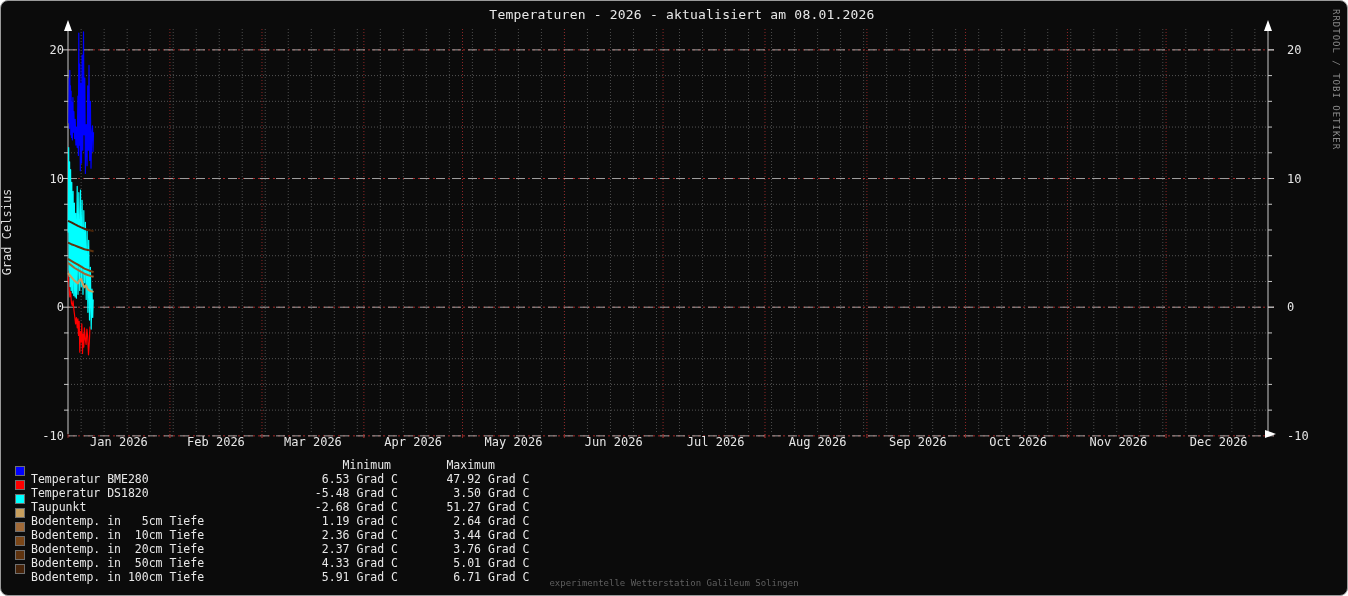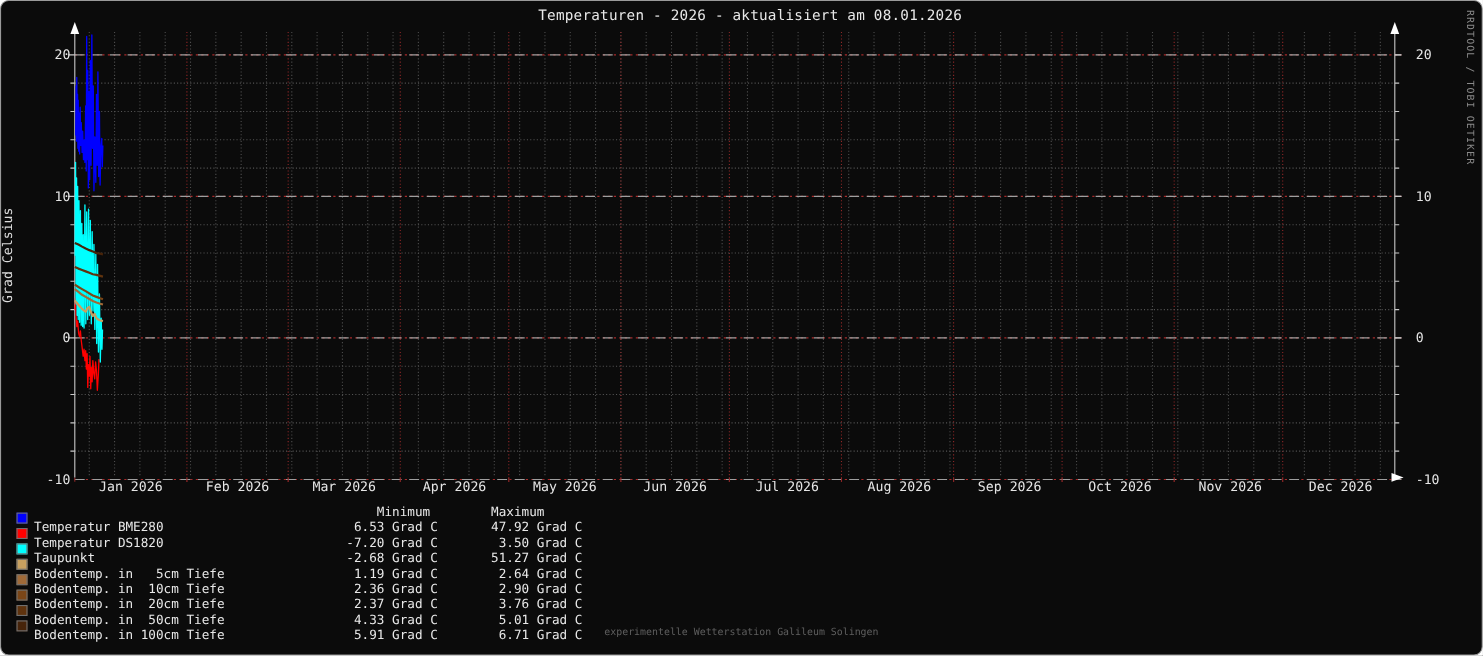--- a/index.html
+++ b/index.html
@@ -24,21 +24,21 @@
     position:absolute;left:-104px;top:224px;width:220px;
     transform:rotate(-90deg);
     text-align:center;color:#dcdcdc;font-size:12px;white-space:pre;
   }
   .rrd-watermark{
     position:absolute;right:6px;top:8px;
     writing-mode:vertical-rl;
     color:#8a8a8a;font-size:9px;letter-spacing:1px;white-space:pre;
   }
   .footer{
-    position:absolute;left:0;bottom:15px;width:100%;
+    position:absolute;left:0;bottom:7px;width:100%;
     text-align:center;color:#5f5f5f;font-size:9px;white-space:pre;
   }
   #legend{
     position:absolute;left:14px;top:449px;
     color:#e8e8e8;font-size:11.5px;line-height:14px;
   }
   .legend-line{display:flex;align-items:center;height:14px;white-space:pre;}
   .legend-swatch{
     display:inline-block;width:10px;height:10px;
     margin-right:6px;flex:0 0 10px;
@@ -210,22 +210,22 @@
       <text x="1017.1369863013699" y="445" fill="#e6e6e6" text-anchor="middle" font-size="12" font-family="&quot;DejaVu Sans Mono&quot;,&quot;Liberation Mono&quot;,monospace">Oct 2026</text>
       <text x="1117.4109589041095" y="445" fill="#e6e6e6" text-anchor="middle" font-size="12" font-family="&quot;DejaVu Sans Mono&quot;,&quot;Liberation Mono&quot;,monospace">Nov 2026</text>
       <text x="1217.6849315068494" y="445" fill="#e6e6e6" text-anchor="middle" font-size="12" font-family="&quot;DejaVu Sans Mono&quot;,&quot;Liberation Mono&quot;,monospace">Dec 2026</text>
     </svg>
   <div class="title">Temperaturen - 2026 - aktualisiert am 08.01.2026</div>
   <div class="ylabel">Grad Celsius</div>
   <div class="rrd-watermark">RRDTOOL / TOBI OETIKER</div>
   <div id="legend">
       <div class="legend-line"><span class="legend-swatch none"></span><span class="legend-text">                                             Minimum        Maximum</span></div>
       <div class="legend-line"><span class="legend-swatch" style="background: rgb(0, 0, 255);"></span><span class="legend-text">Temperatur BME280                         6.53 Grad C       47.92 Grad C</span></div>
-      <div class="legend-line"><span class="legend-swatch" style="background: rgb(255, 0, 0);"></span><span class="legend-text">Temperatur DS1820                        -7.20 Grad C        3.50 Grad C</span></div>
+      <div class="legend-line"><span class="legend-swatch" style="background: rgb(255, 0, 0);"></span><span class="legend-text">Temperatur DS1820                        -5.48 Grad C        3.50 Grad C</span></div>
       <div class="legend-line"><span class="legend-swatch" style="background: rgb(0, 255, 255);"></span><span class="legend-text">Taupunkt                                 -2.68 Grad C       51.27 Grad C</span></div>
       <div class="legend-line"><span class="legend-swatch" style="background: rgb(200, 160, 95);"></span><span class="legend-text">Bodentemp. in   5cm Tiefe                 1.19 Grad C        2.64 Grad C</span></div>
-      <div class="legend-line"><span class="legend-swatch" style="background: rgb(160, 106, 56);"></span><span class="legend-text">Bodentemp. in  10cm Tiefe                 2.36 Grad C        2.90 Grad C</span></div>
+      <div class="legend-line"><span class="legend-swatch" style="background: rgb(160, 106, 56);"></span><span class="legend-text">Bodentemp. in  10cm Tiefe                 2.36 Grad C        3.44 Grad C</span></div>
       <div class="legend-line"><span class="legend-swatch" style="background: rgb(123, 70, 23);"></span><span class="legend-text">Bodentemp. in  20cm Tiefe                 2.37 Grad C        3.76 Grad C</span></div>
       <div class="legend-line"><span class="legend-swatch" style="background: rgb(95, 51, 14);"></span><span class="legend-text">Bodentemp. in  50cm Tiefe                 4.33 Grad C        5.01 Grad C</span></div>
       <div class="legend-line"><span class="legend-swatch" style="background: rgb(71, 36, 10);"></span><span class="legend-text">Bodentemp. in 100cm Tiefe                 5.91 Grad C        6.71 Grad C</span></div>
     </div>
   <div class="footer">experimentelle Wetterstation Galileum Solingen</div>
 </div>
 
 </body></html>

